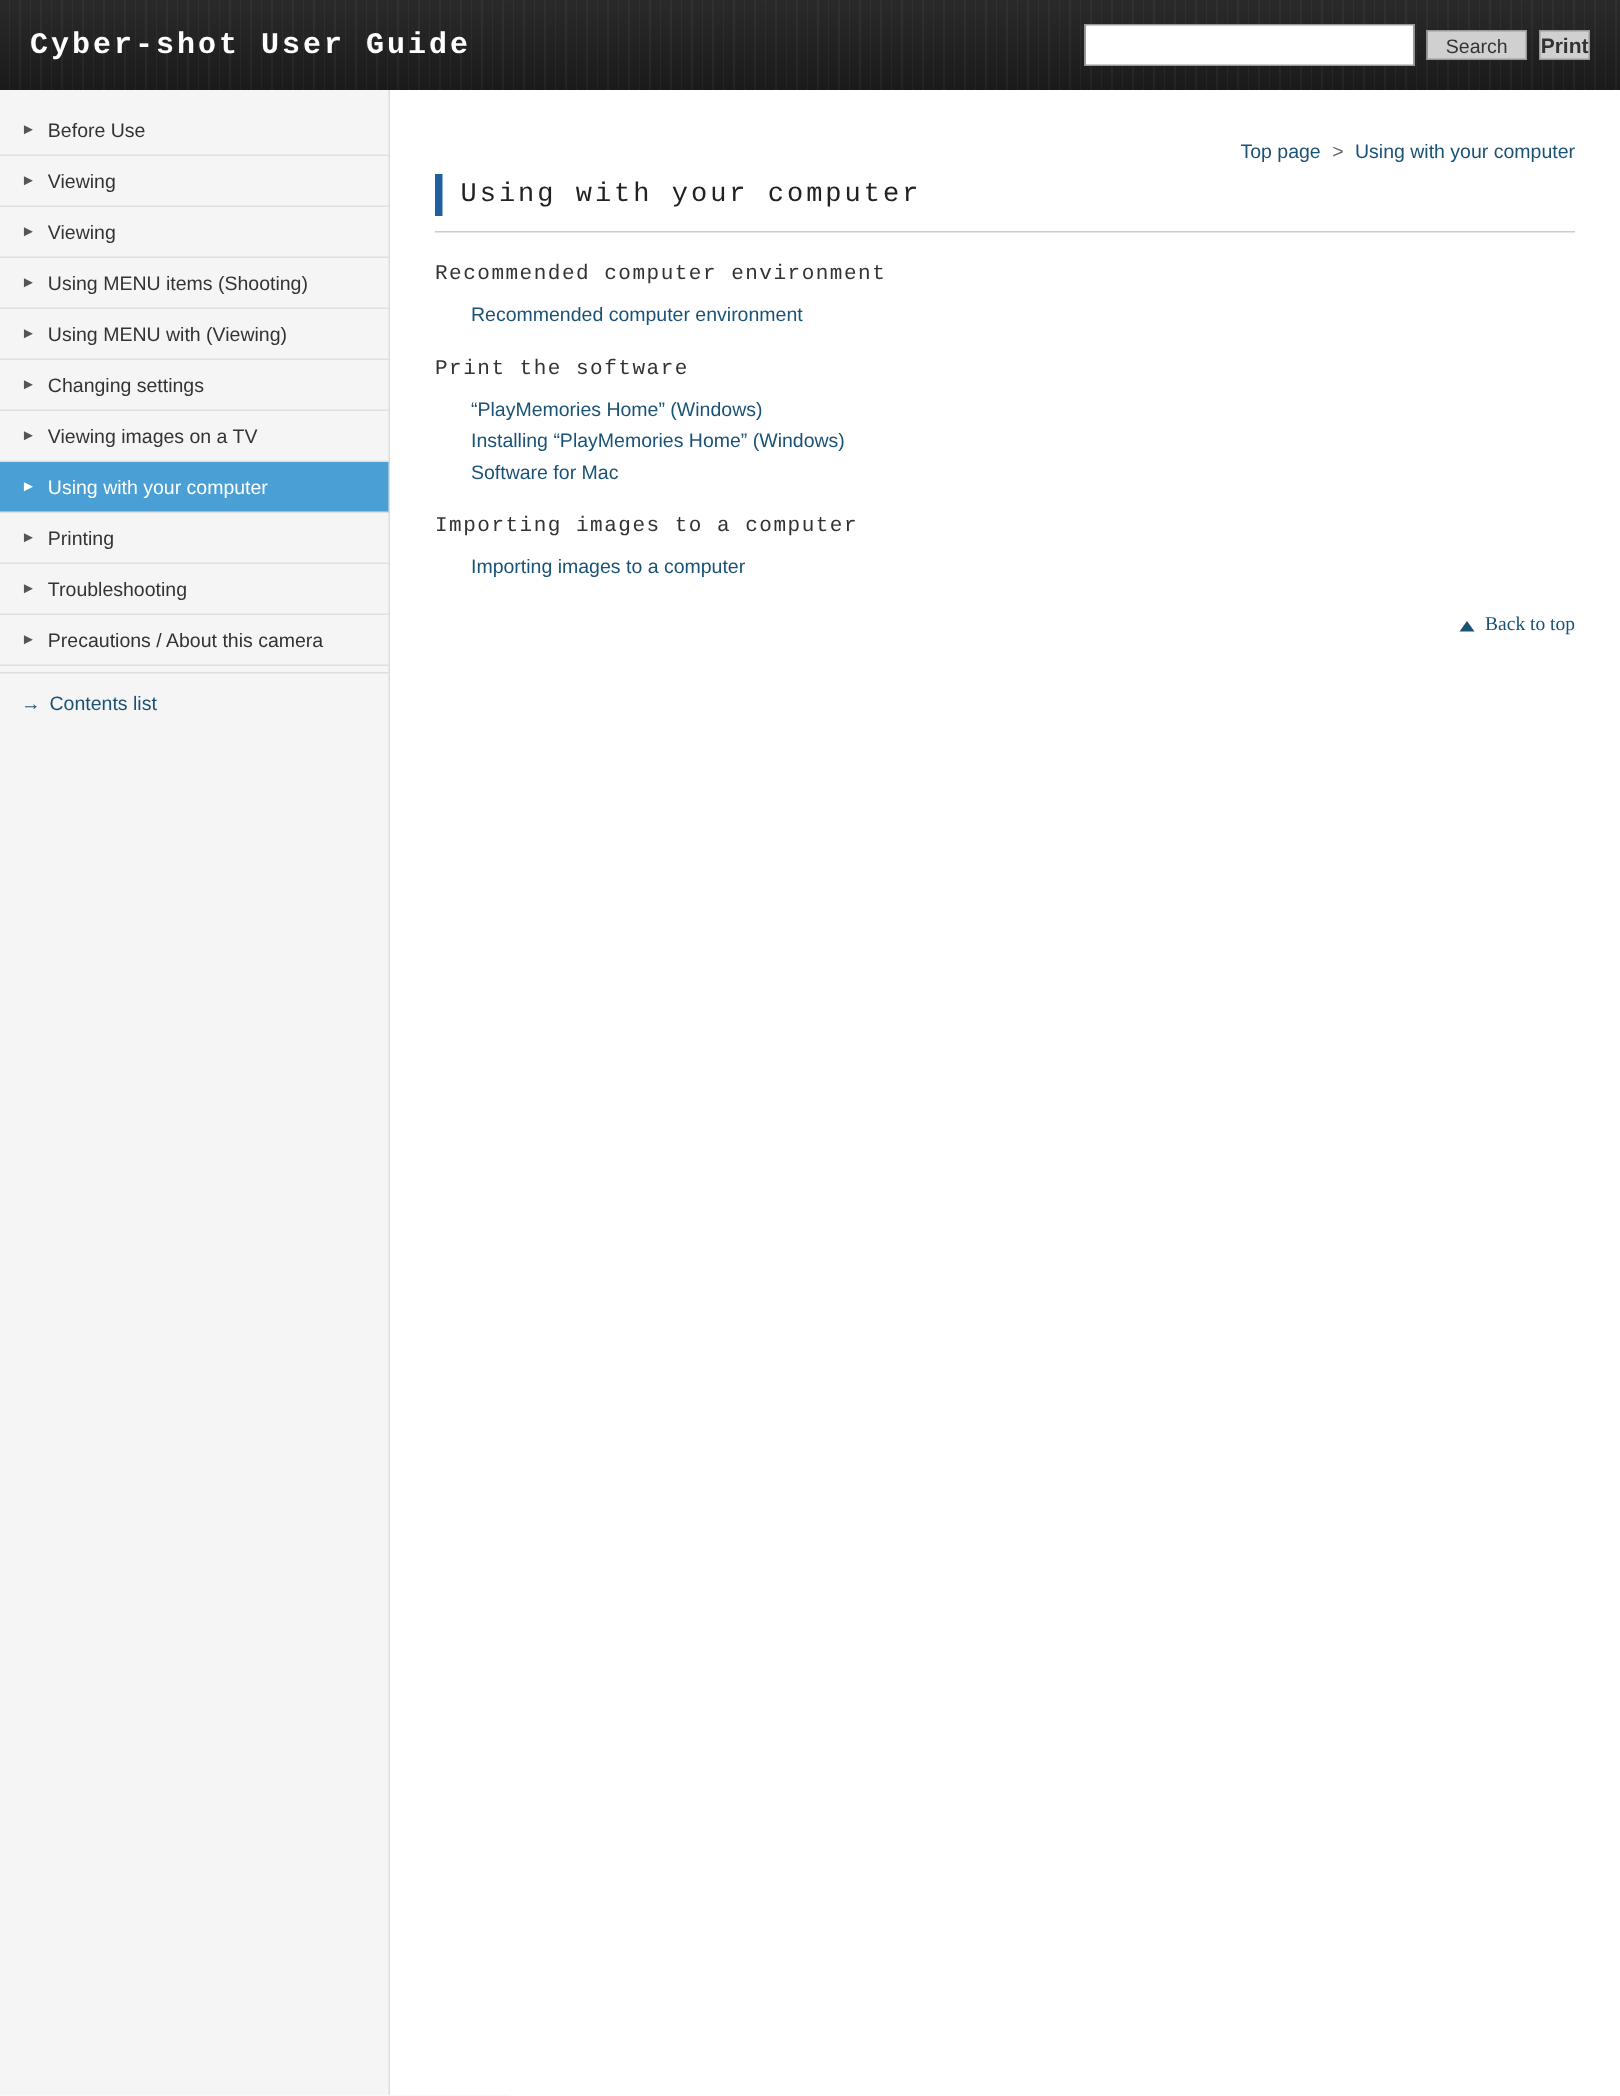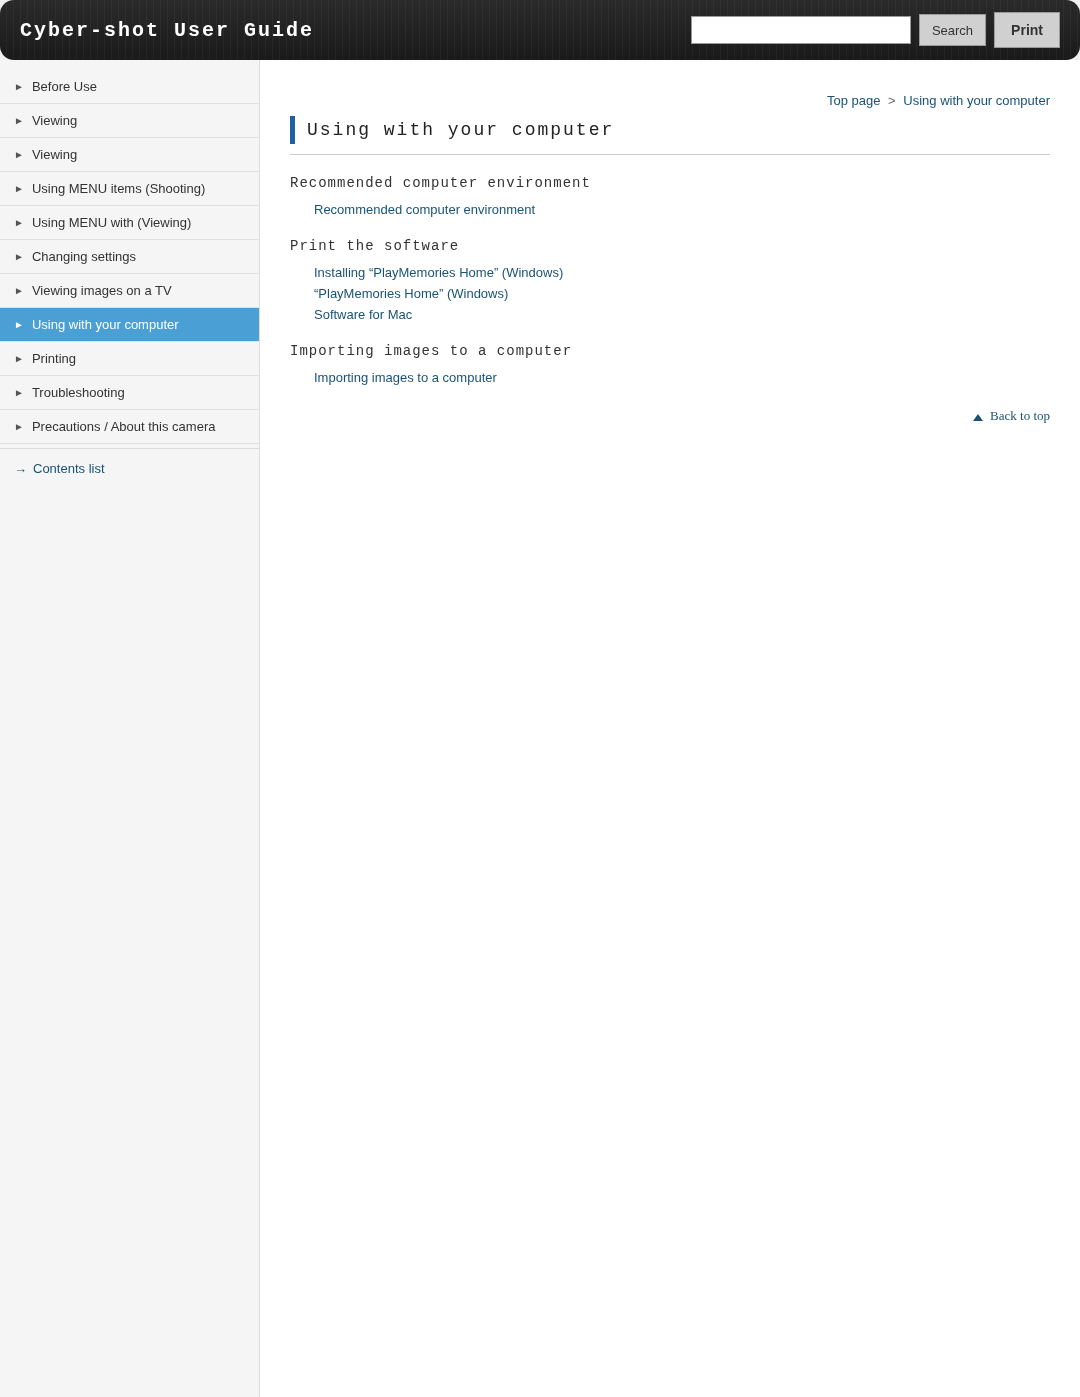--- a/index.html
+++ b/index.html
@@ -14,21 +14,20 @@
     .header {
       background: linear-gradient(to bottom, #2a2a2a, #1a1a1a);
       padding: 0;
       display: flex;
       align-items: center;
       justify-content: space-between;
       height: 60px;
       padding: 0 20px;
       position: relative;
       overflow: hidden;
-      border-radius: 14px;
     }
     .header::before {
       content: '';
       position: absolute;
       top: 0; left: 0; right: 0; bottom: 0;
       background: repeating-linear-gradient(
         90deg,
         transparent,
         transparent 6px,
         rgba(255,255,255,0.04) 6px,
@@ -51,31 +50,31 @@
     }
     .search-input {
       width: 220px;
       height: 28px;
       border: 1px solid #999;
       padding: 3px 6px;
       font-size: 13px;
       background: #ffffff;
     }
     .search-button {
-      height: 32px;
+      height: 20px;
       padding: 0 12px;
       background: #d0d0d0;
       border: 1px solid #999;
       font-size: 13px;
       cursor: pointer;
       color: #333;
     }
     .print-button {
-      height: 36px;
-      padding: 0 16px;
+      height: 20px;
+      padding: 0 0;
       background: #d0d0d0;
       border: 1px solid #999;
       font-size: 14px;
       font-weight: bold;
       cursor: pointer;
       color: #333;
     }
 
     
     .main-container {
@@ -304,22 +303,22 @@
     <div id="sections-container">
         <div>
           <div class="section-heading">Recommended computer environment</div>
           <div class="section-links">
             <a>Recommended computer environment</a>
           </div>
         </div>
         <div>
           <div class="section-heading">Print the software</div>
           <div class="section-links">
+            <a>“PlayMemories Home” (Windows)</a>
             <a>Installing “PlayMemories Home” (Windows)</a>
-            <a>“PlayMemories Home” (Windows)</a>
             <a>Software for Mac</a>
           </div>
         </div>
         <div>
           <div class="section-heading">Importing images to a computer</div>
           <div class="section-links">
             <a>Importing images to a computer</a>
           </div>
         </div>
       </div>

